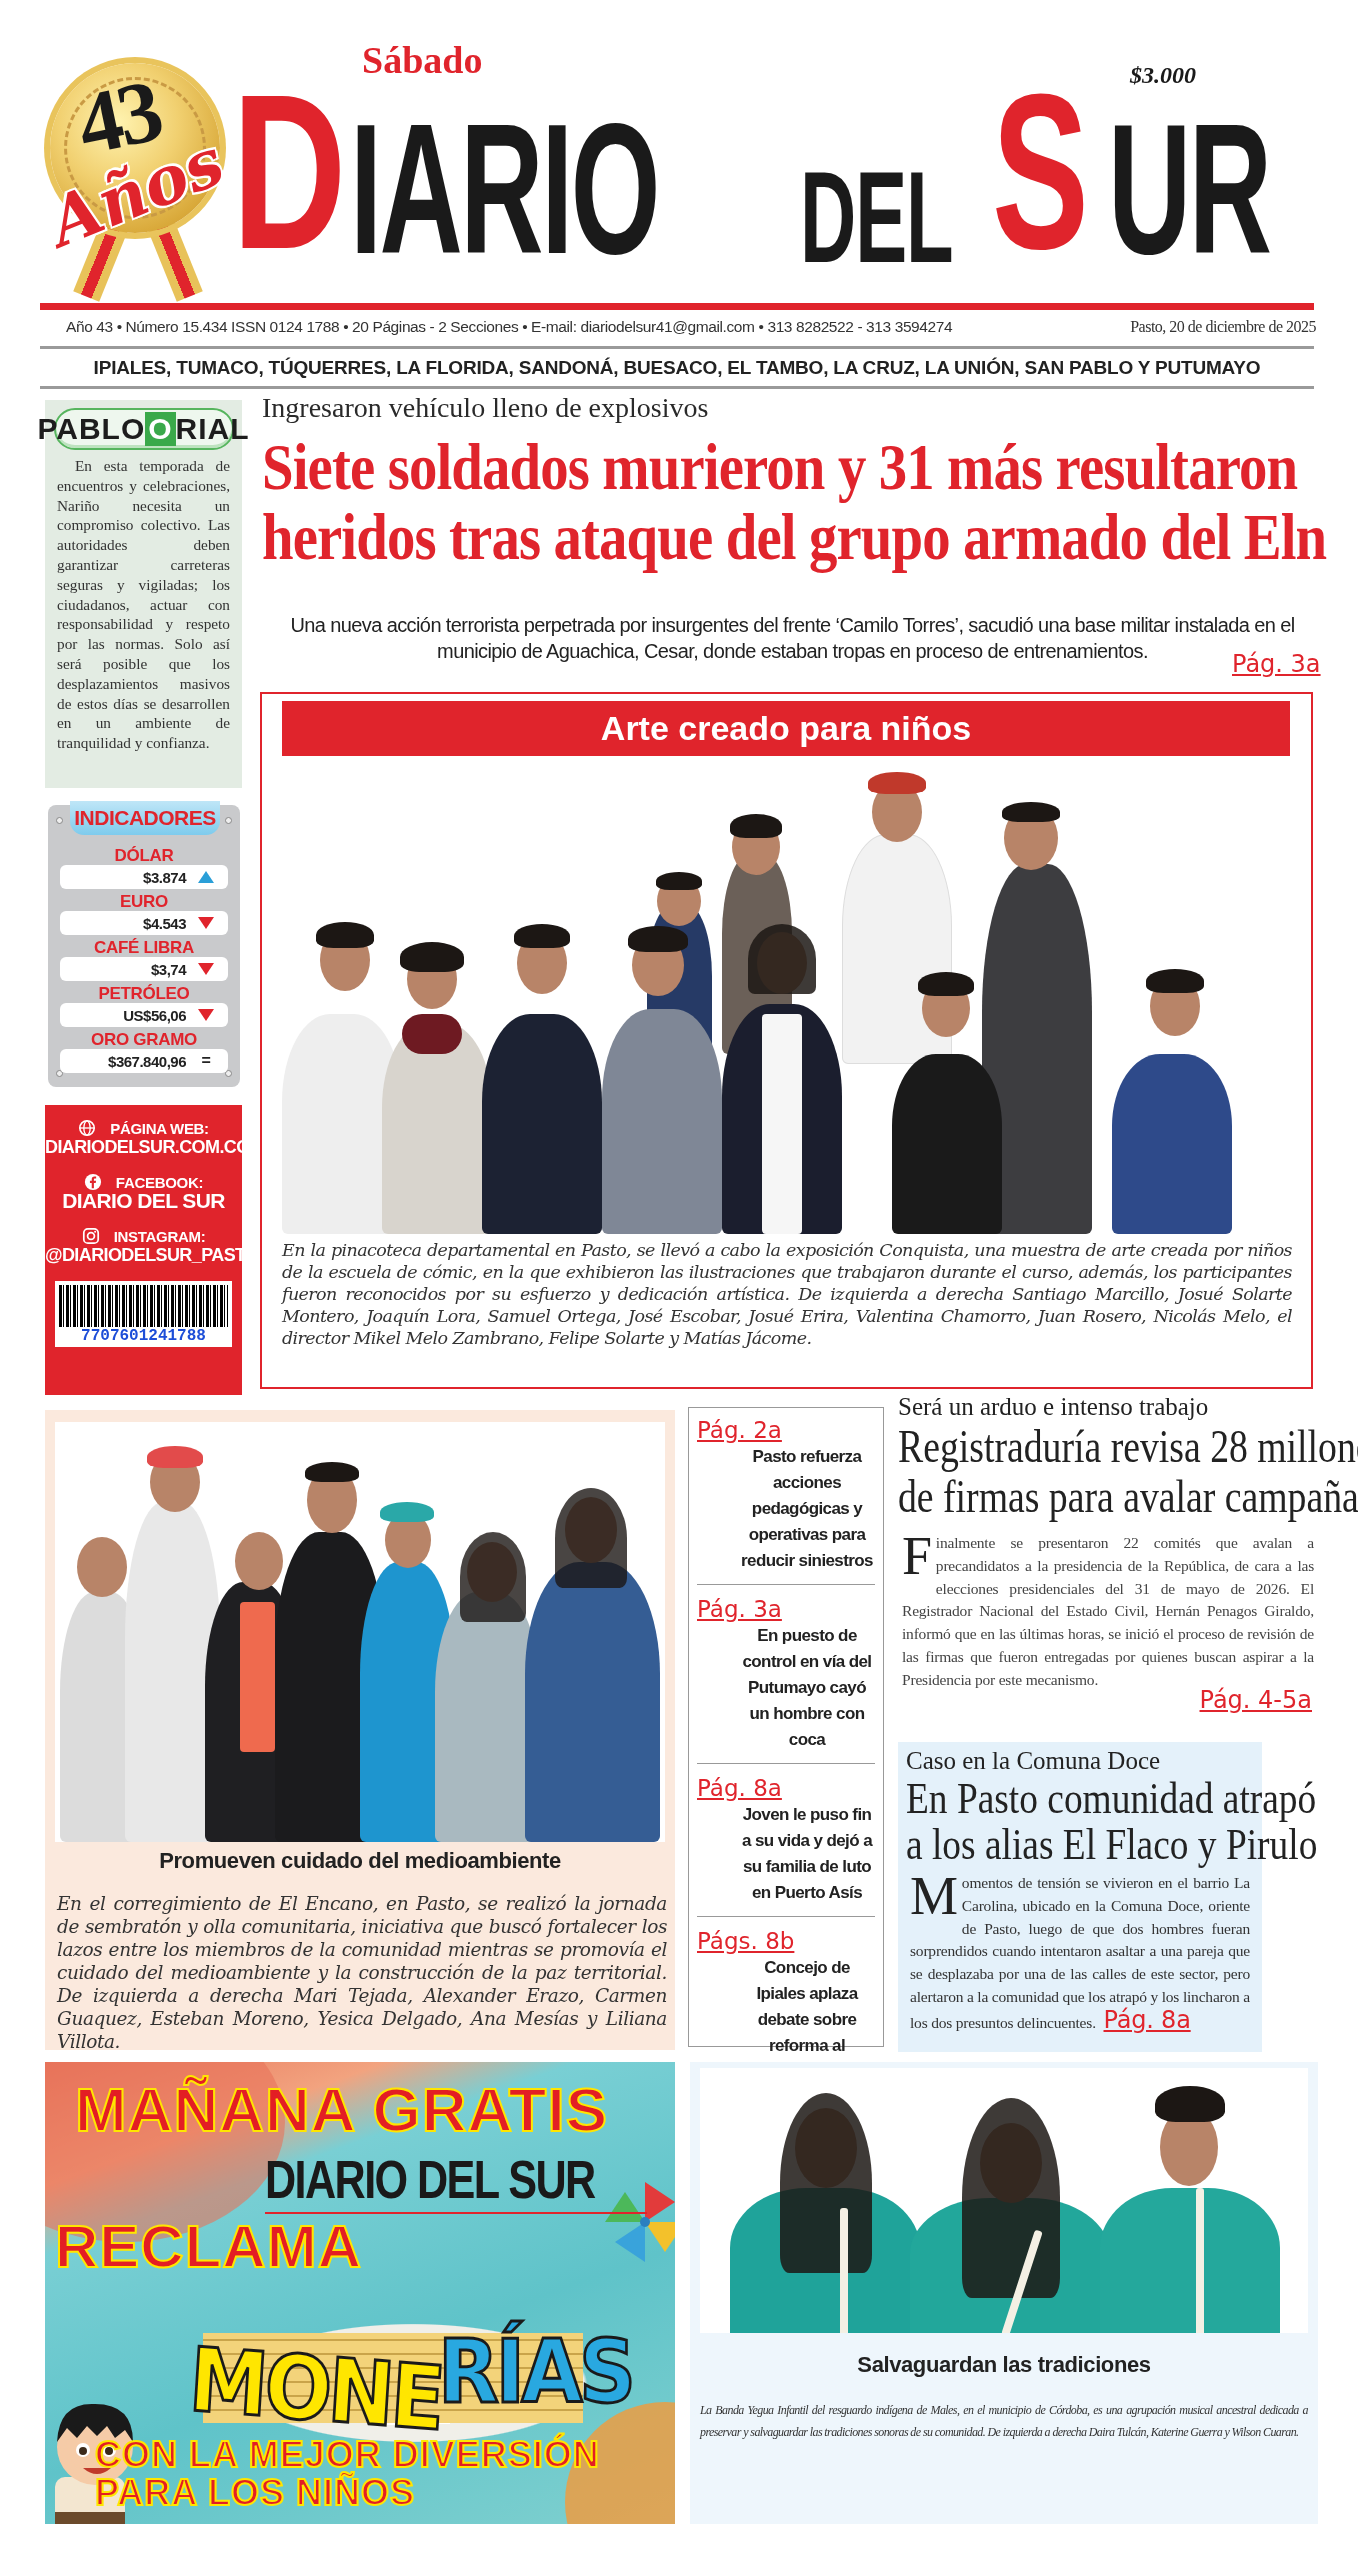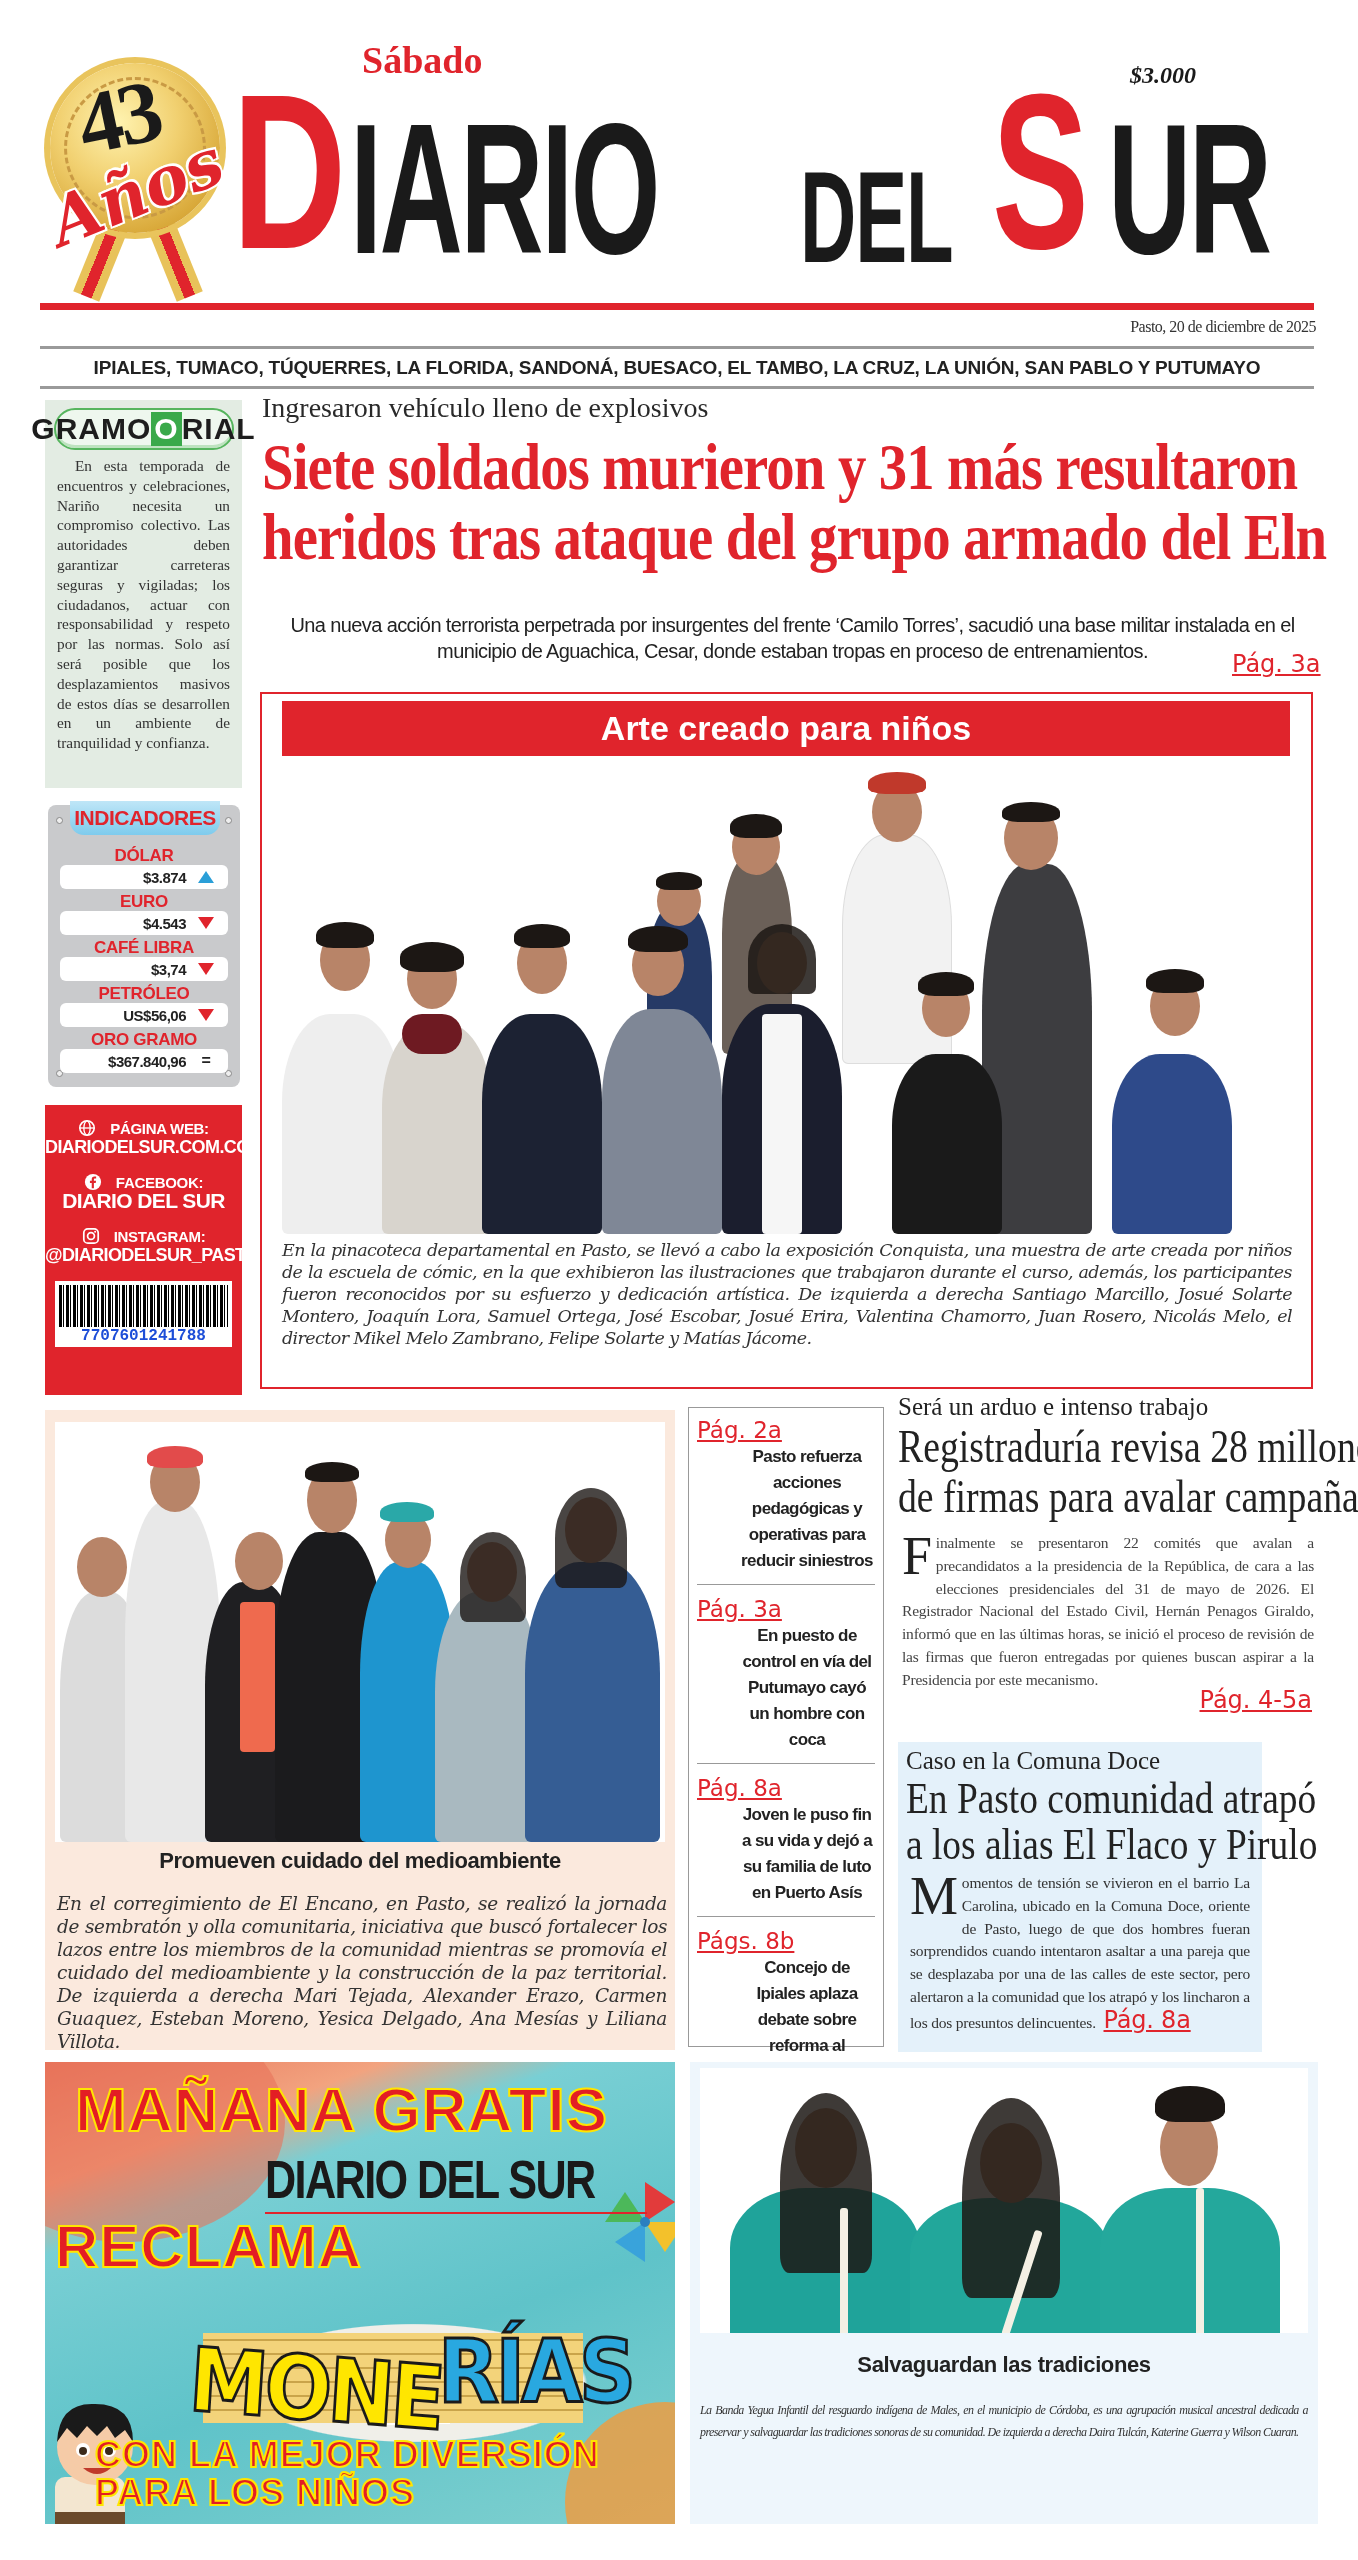--- a/index.html
+++ b/index.html
@@ -141,29 +141,30 @@
 <div class="abs logo">
   <span class="bigD">D</span>
   <span class="iario">IARIO</span>
   <span class="del">DEL</span>
   <span class="bigS">S</span>
   <span class="ur">UR</span>
 </div>
 
 <div class="abs red-rule"></div>
 <div class="abs infoline">
+  <span>Año 43 • Número  15.434  ISSN  0124 1788 • 20 Páginas -  2 Secciones  •  E-mail: diariodelsur41@gmail.com • 313 8282522 - 313 3594274</span>
   <span class="date">Pasto, 20 de diciembre de 2025</span>
 </div>
 <div class="abs gray-rule1"></div>
 <div class="abs towns">IPIALES, TUMACO, TÚQUERRES, LA FLORIDA, SANDONÁ, BUESACO, EL TAMBO, LA CRUZ, LA UNIÓN, SAN PABLO Y PUTUMAYO</div>
 <div class="abs gray-rule2"></div>
 
 <div class="abs editorial">
   <div class="edit-pill">
-    <span>GRAMO</span>
+    <span>PABLO</span>
       <span class="o">O</span>
       <span>RIAL</span>
   </div>
   <p class="edit-text">En esta temporada de encuentros y celebraciones, Nariño necesita un compromiso colectivo. Las autoridades deben garantizar carreteras seguras y vigiladas; los ciudadanos, actuar con responsabilidad y respeto por las normas. Solo así será posible que los desplazamientos masivos de estos días se desarrollen en un ambiente de tranquilidad y confianza.</p>
 </div>
 
 <div class="abs indicators">
   <div class="dot" style="left:8px;top:12px"></div>
   <div class="dot" style="right:8px;top:12px"></div>
   <div class="dot" style="left:8px;bottom:10px"></div>

